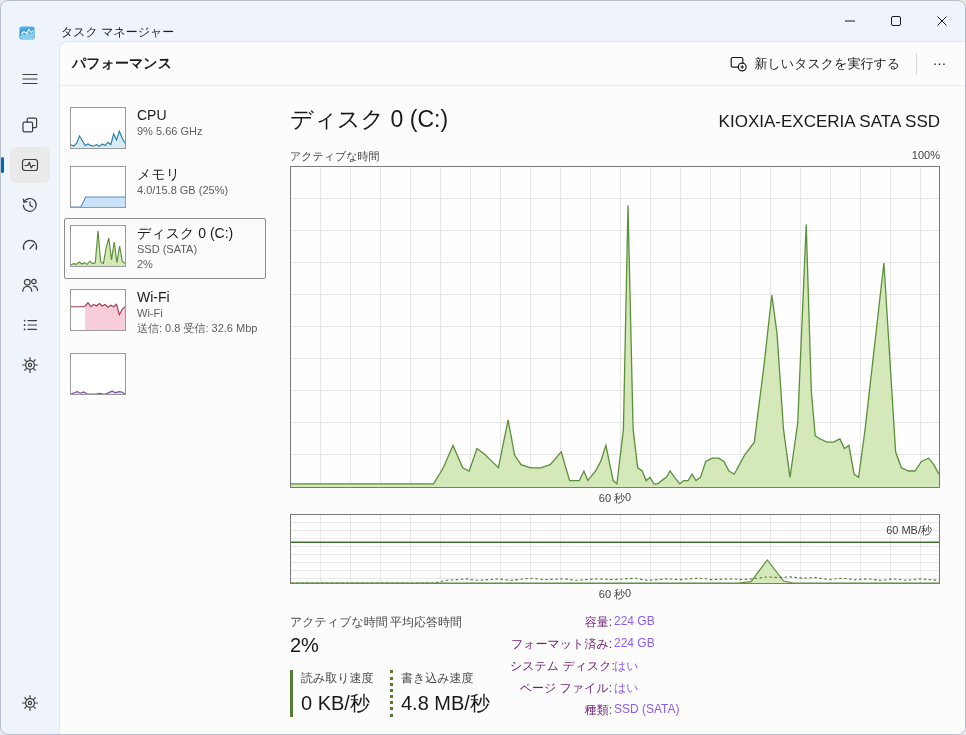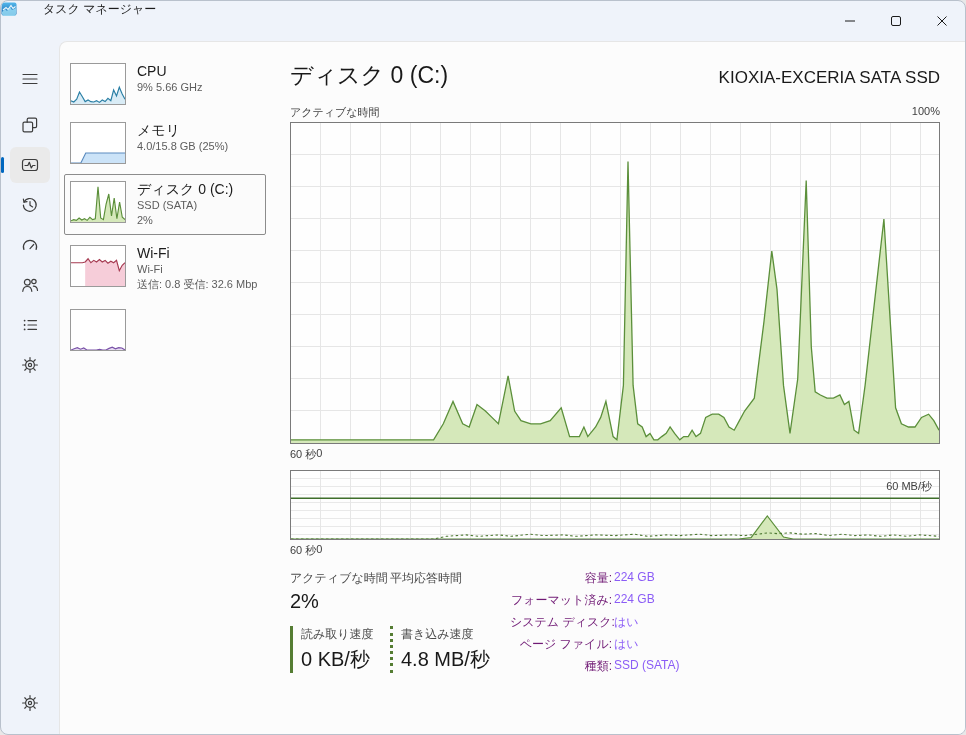--- a/index.html
+++ b/index.html
@@ -1,20 +1,20 @@
 <!DOCTYPE html>
 <html><head>
 <meta charset="utf-8">
 <style>
   * { box-sizing: border-box; margin: 0; padding: 0; }
   html,body { width:966px; height:735px; font-family:"Liberation Sans","DejaVu Sans",sans-serif; background:#e8e8e8; }
   .window { position:relative; width:966px; height:735px; background:#eff3fa; border:1px solid #b9c1cc; border-radius:8px; overflow:hidden; }
 
   
-  .titlebar { height:40px; display:flex; align-items:flex-start; }
+  .titlebar { height:40px; display:flex; align-items:flex-end; padding-left:18px; }
   .app-icon { width:16px; height:16px; flex-shrink:0; }
   .app-title { margin-left:26px; font-size:12px; color:#1b1b1b; }
   .win-controls { margin-left:auto; display:flex; height:40px; }
   .win-btn { width:46px; height:40px; display:flex; align-items:center; justify-content:center; background:transparent; border:none; cursor:pointer; }
 
   
   .app-body { display:flex; height:694px; }
   .rail { width:58px; flex-shrink:0; display:flex; flex-direction:column; align-items:center; padding-top:20px; }
   .rail-btn { position:relative; width:40px; height:36px; display:flex; align-items:center; justify-content:center; border:none; background:transparent; border-radius:6px; margin-bottom:4px; cursor:pointer; }
   .rail-btn.selected { background:#eaeaea; }
@@ -52,21 +52,21 @@
   .chart-box { position:relative; border:1px solid #7a7a7a; background:
       repeating-linear-gradient(to right, transparent 0 29px, #e6e6e6 29px 30px),
       repeating-linear-gradient(to bottom, transparent 0 31px, #e6e6e6 31px 32px), #fefefe; }
   .chart-box.small { background:
       repeating-linear-gradient(to right, transparent 0 29px, #e6e6e6 29px 30px),
       repeating-linear-gradient(to bottom, transparent 0 7px, #e9e9e9 7px 8px), #fefefe; }
   .chart1 { height:322px; }
   .chart2 { height:70px; }
   .chart-box svg { position:absolute; inset:0; width:100%; height:100%; display:block; }
   .scale-label { position:absolute; right:7px; bottom:calc(60% + 4px); font-size:11px; color:#3f3f3f; z-index:2; }
-  .axis-row { display:flex; justify-content:flex-start; font-size:11px; color:#3f3f3f; margin:3px 0 8px 0; }
+  .axis-row { display:flex; justify-content:center; font-size:11px; color:#3f3f3f; margin:3px 0 8px 0; }
 
   
   .stats { display:flex; margin-top:12px; }
   .stats-left { display:grid; grid-template-columns:100px 120px; column-gap:0; row-gap:13px; align-content:start; }
   .stat-label { font-size:12px; color:#4a4a4a; white-space:nowrap; }
   .stat-value { font-size:20px; color:#191919; margin-top:3px; white-space:nowrap; }
   .stat.read { border-left:3px solid #557d33; padding-left:8px; }
   .stat.write { border-left:3px dotted #557d33; padding-left:8px; }
   .stats-right { display:grid; grid-template-columns:102px auto; column-gap:2px; row-gap:5px; align-content:start; font-size:12px; }
   .dr-label { color:#701a75; white-space:nowrap;text-align:right; }
@@ -169,20 +169,37 @@
       <button class="rail-btn rail-bottom">
         <svg width="18" height="18" viewBox="0 0 18 18">
           <circle cx="9" cy="9" r="4.4"></circle>
           <circle cx="9" cy="9" r="1.6"></circle>
           <path d="M14.2,9 H16.4 M12.68,12.68 L14.23,14.23 M9,14.2 V16.4 M5.32,12.68 L3.77,14.23 M3.8,9 H1.6 M5.32,5.32 L3.77,3.77 M9,3.8 V1.6 M12.68,5.32 L14.23,3.77"></path>
         </svg>
       </button>
     </nav>
 
     <div class="content">
+      <div class="content-header">
+        <h1 class="page-title">パフォーマンス</h1>
+        <div class="header-actions">
+          <button class="run-task-btn">
+            <svg width="17" height="17" viewBox="0 0 17 17">
+              <rect x="1.2" y="2.5" width="11.6" height="9.6" rx="1.6"></rect>
+              <circle cx="12.2" cy="12" r="3.9" fill="#fcfcfc"></circle>
+              <path d="M12.2,10.2 V13.8 M10.4,12 H14"></path>
+            </svg>
+            <span>新しいタスクを実行する</span>
+          </button>
+          <div class="hdr-divider"></div>
+          <button class="more-btn">
+            <span>…</span>
+          </button>
+        </div>
+      </div>
 
       <div class="body-row">
 
         <aside class="perf-list">
             <div class="perf-item">
               <svg class="spark" viewBox="0 0 56 42" preserveAspectRatio="none">
                 <polygon points="0.0,42.0 0.0,38.6 2.9,39.9 5.9,37.0 8.8,29.4 11.8,34.4 14.7,39.5 17.7,37.8 20.6,39.5 23.6,39.9 26.5,38.6 29.5,40.3 32.4,37.8 35.4,39.5 38.3,36.1 41.3,38.6 44.2,27.3 47.2,33.6 50.1,24.4 53.1,31.5 56.0,37.0 56.0,42.0" fill="#d9ecf6" stroke="none"></polygon>
                 <polyline points="0.0,38.6 2.9,39.9 5.9,37.0 8.8,29.4 11.8,34.4 14.7,39.5 17.7,37.8 20.6,39.5 23.6,39.9 26.5,38.6 29.5,40.3 32.4,37.8 35.4,39.5 38.3,36.1 41.3,38.6 44.2,27.3 47.2,33.6 50.1,24.4 53.1,31.5 56.0,37.0" fill="none" stroke="#2a7fa5" stroke-width="1.2"></polyline>
               </svg>
               <div class="pi-text">

